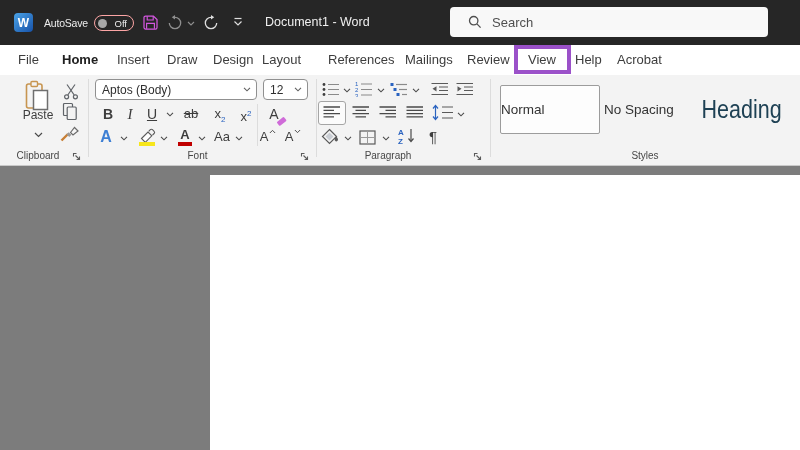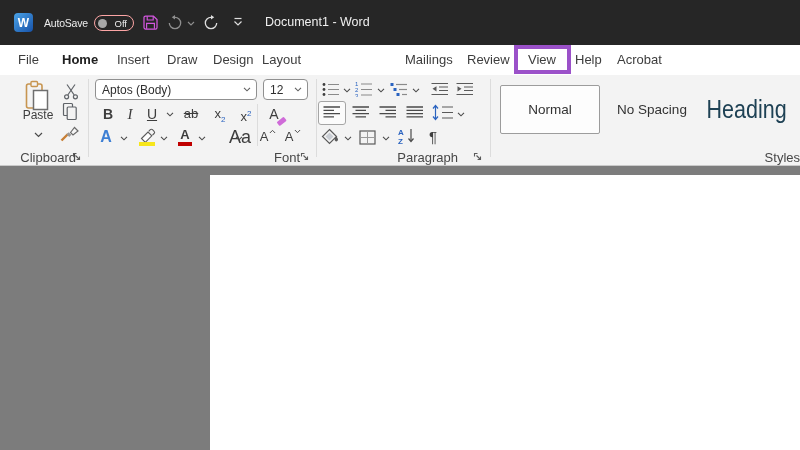--- a/index.html
+++ b/index.html
@@ -15,30 +15,30 @@
 .doc-title{position:absolute;left:265px;top:15px;font-size:12.5px;color:#f0f0f0}
 .search{position:absolute;left:450px;top:7px;width:318px;height:30px;background:#f8f8f8;border-radius:4px;display:flex;align-items:center}
 .search .ph{font-size:13px;color:#4f4f4f;margin-left:10px}
 .search svg{margin-left:18px}
 .tabsrow{position:absolute;left:0;top:45px;width:800px;height:30px;background:#fff}
 .tab{position:absolute;top:0;height:30px;line-height:30px;font-size:13px;color:#3d3d3d;white-space:nowrap}
 .tab.active{font-weight:bold;color:#202020}
 .hlbox{position:absolute;left:514px;top:0;width:57px;height:29px;border:4px solid #9b51c9}
 .ribbon{position:absolute;left:0;top:75px;width:800px;height:91px;background:#f3f3f3;border-bottom:1px solid #c9c9c9}
 .gsep{position:absolute;top:4px;height:78px;width:1px;background:#dcdcdc}
-.glabel{position:absolute;top:75px;font-size:13px;color:#474747;text-align:right}
+.glabel{position:absolute;top:75px;font-size:10px;color:#474747;text-align:center}
 .icb{position:absolute;display:flex;align-items:center;justify-content:center}
 .btxt{position:absolute;color:#3d3d3d;font-size:13px;text-align:center;line-height:20px;height:20px}
 .combo{position:absolute;background:#fff;border:1px solid #909090;border-radius:4px;height:21px;display:flex;align-items:center}
 .combo .val{font-size:12px;color:#2f2f2f;margin-left:6px;flex:1;white-space:nowrap}
 .combo svg{margin-right:5px;flex:none}
 .selbox{position:absolute;border:1px solid #a5a5a5;border-radius:3px;background:#fbfbfb}
 .docarea{position:absolute;left:0;top:166px;width:800px;height:284px;background:#7c7c7c}
 .page{position:absolute;left:210px;top:9px;width:590px;height:275px;background:#fff}
-.stylecard{position:absolute;display:flex;align-items:center;justify-content:center;font-size:13.5px;color:#333}
+.stylecard{position:absolute;display:flex;align-items:center;font-size:13.5px;color:#333}
 sub.bl,sup.bl{color:#2a63c0;font-size:8px}
 </style>
 </head>
 <body>
 
 <div class="screen">
 
   <div class="titlebar">
     <div class="word-icon">W</div>
     <span class="autosave">AutoSave</span>
@@ -62,29 +62,37 @@
     </svg>
     <svg class="tbico" style="left:202px;top:14px" width="18" height="17" viewBox="0 0 18 18">
       <path d="M15 9.5 A6 6 0 1 1 9 3.5" fill="none" stroke="#dedede" stroke-width="1.4"></path>
       <path d="M9 1.1 L9 5.9 L12.4 3.5 Z" fill="#dedede"></path>
     </svg>
     <svg class="tbico" style="left:233px;top:17px" width="10" height="10" viewBox="0 0 10 10">
       <path d="M1.5 1.5 H8.5" stroke="#dedede" fill="none" stroke-width="1.2"></path>
       <path d="M1.5 4.5 L5 8 L8.5 4.5" stroke="#dedede" fill="none" stroke-width="1.2"></path>
     </svg>
     <span class="doc-title">Document1  -  Word</span>
+    <div class="search">
+      <svg width="14" height="14" viewBox="0 0 14 14">
+        <circle cx="5.7" cy="5.7" r="4.2" stroke="#4f4f4f" fill="none" stroke-width="1.3"></circle>
+        <path d="M8.9 8.9 L12.6 12.6" stroke="#4f4f4f" stroke-width="1.3"></path>
+      </svg>
+      <span class="ph">Search</span>
+    </div>
   </div>
 
   <div class="tabsrow">
     <span class="tab" style="left:18px">File</span>
     <span class="tab active" style="left:62px">Home</span>
     <span class="tab" style="left:117px">Insert</span>
     <span class="tab" style="left:167px">Draw</span>
     <span class="tab" style="left:213px">Design</span>
     <span class="tab" style="left:262px">Layout</span>
+    <span class="tab" style="left:328px">References</span>
     <span class="tab" style="left:405px">Mailings</span>
     <span class="tab" style="left:467px">Review</span>
     <span class="tab" style="left:528px">View</span>
     <span class="tab" style="left:575px">Help</span>
     <span class="tab" style="left:617px">Acrobat</span>
     <div class="hlbox"></div>
   </div>
 
   <div class="ribbon">
 
@@ -157,21 +165,21 @@
     <svg class="icb" style="left:160px;top:61px" width="8" height="5" viewBox="0 0 8 5">
         <path d="M1 .8 L4 3.8 L7 .8" stroke="#4a4a4a" fill="none" stroke-width="1.1"></path>
       </svg>
     <div class="icb" style="left:176px;top:52px;width:18px;height:20px;flex-direction:column">
       <span style="font-size:13px;font-weight:bold;color:#3d3d3d;line-height:13px">A</span>
       <div style="width:14px;height:4px;background:#c00000;margin-top:1px"></div>
     </div>
     <svg class="icb" style="left:198px;top:61px" width="8" height="5" viewBox="0 0 8 5">
         <path d="M1 .8 L4 3.8 L7 .8" stroke="#4a4a4a" fill="none" stroke-width="1.1"></path>
       </svg>
-    <div class="btxt" style="left:229px;top:52px;width:22px;font-size:18px">Aa</div>
+    <div class="btxt" style="left:211px;top:52px;width:22px;font-size:13px">Aa</div>
     <svg class="icb" style="left:235px;top:61px" width="8" height="5" viewBox="0 0 8 5">
         <path d="M1 .8 L4 3.8 L7 .8" stroke="#4a4a4a" fill="none" stroke-width="1.1"></path>
       </svg>
     <div class="btxt" style="left:258px;top:52px;width:20px;font-size:13px"><span>A</span><svg width="7" height="5" viewBox="0 0 8 5" style="vertical-align:7px;margin-left:1px">
           <path d="M1 4.2 L4 1.2 L7 4.2" stroke="#4a4a4a" fill="none" stroke-width="1.1"></path>
         </svg></div>
     <div class="btxt" style="left:283px;top:52px;width:20px;font-size:13px"><span>A</span><svg width="7" height="5" viewBox="0 0 8 5" style="vertical-align:7px;margin-left:1px">
           <path d="M1 .8 L4 3.8 L7 .8" stroke="#4a4a4a" fill="none" stroke-width="1.1"></path>
         </svg></div>
     <div class="glabel" style="left:95px;width:205px">Font</div>

